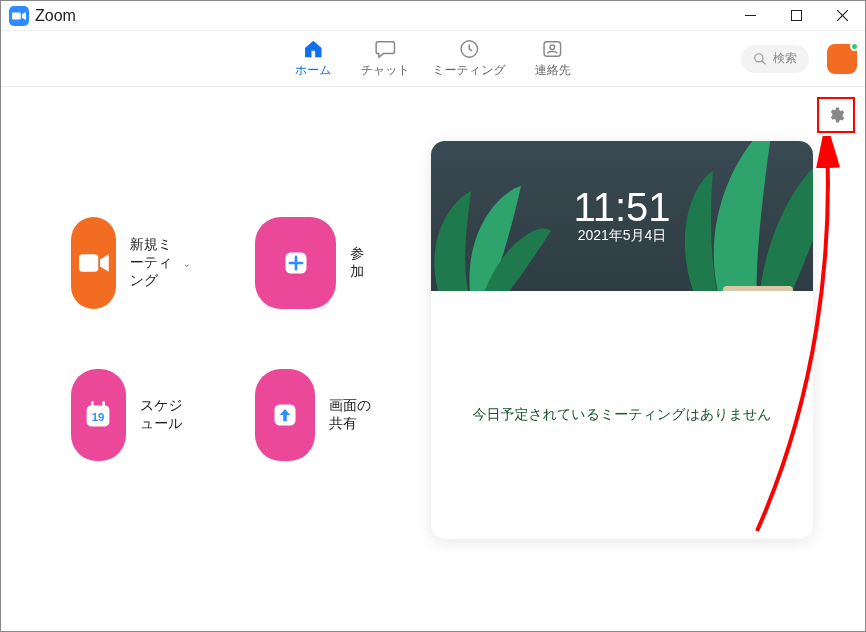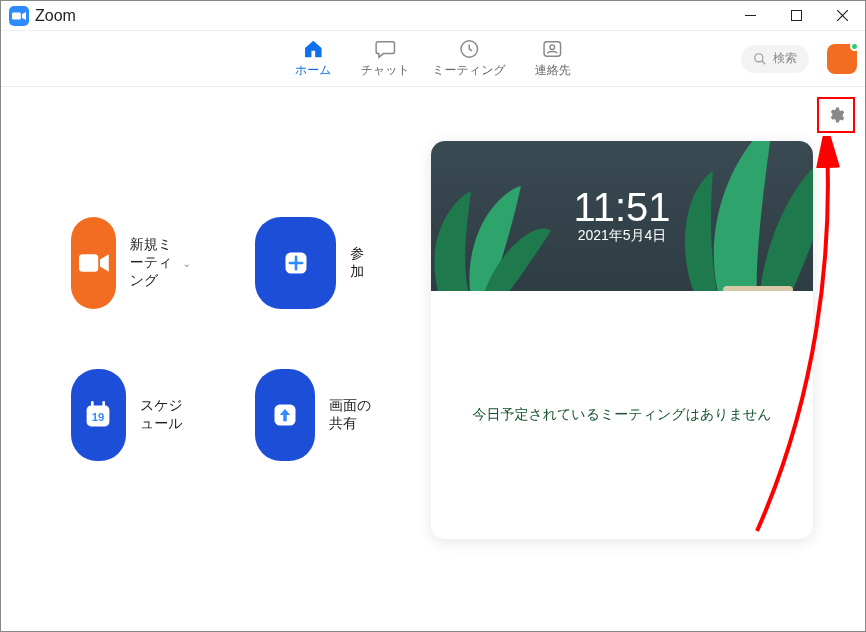--- a/index.html
+++ b/index.html
@@ -33,21 +33,21 @@
 
   
   .settings-wrap { position: absolute; top: 96px; right: 10px; width: 38px; height: 36px; border: 2px solid #ff0000; display: flex; align-items: center; justify-content: center; }
   .settings-btn { width: 18px; height: 18px; cursor: pointer; color: #777; }
 
   
   .actions { width: 410px; padding: 130px 30px 0 70px; display: flex; flex-wrap: wrap; gap: 60px 64px; align-content: flex-start; }
   .action { width: 120px; display: flex; flex-direction: row; align-items: center; gap: 14px; }
   .action-btn { width: 92px; height: 92px; border-radius: 26px; display: flex; align-items: center; justify-content: center; cursor: pointer; }
   .action-btn.orange { background: #f26d21; }
-  .action-btn.blue { background: #1d4ed8; }
+  .action-btn.blue { background: #ec4899; }
   .action-btn svg { width: 42px; height: 42px; }
   .action-label { font-size: 14px; color: #222; display: flex; align-items: center; gap: 4px; }
   .action-label .chev { font-size: 10px; color: #888; }
 
   
   .right-panel { flex: 1; padding: 54px 52px 92px 20px; }
   .card { width: 100%; height: 100%; border-radius: 14px; box-shadow: 0 3px 16px rgba(0,0,0,0.10); overflow: hidden; display: flex; flex-direction: column; background: #fff; }
   .card-top { height: 150px; background: linear-gradient(180deg,#3a4a52 0%, #2e3c43 100%); position: relative; display: flex; flex-direction: column; align-items: center; justify-content: center; color: #fff; overflow: hidden; }
   .card-time { font-size: 40px; font-weight: 300; line-height: 1; }
   .card-date { font-size: 14px; }

